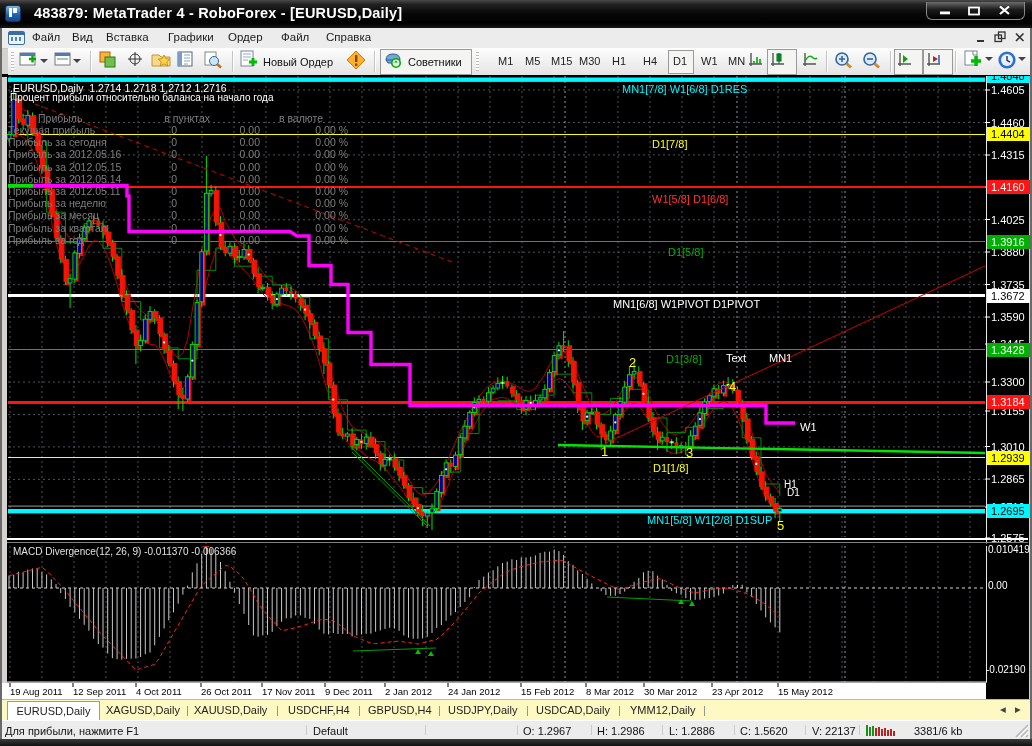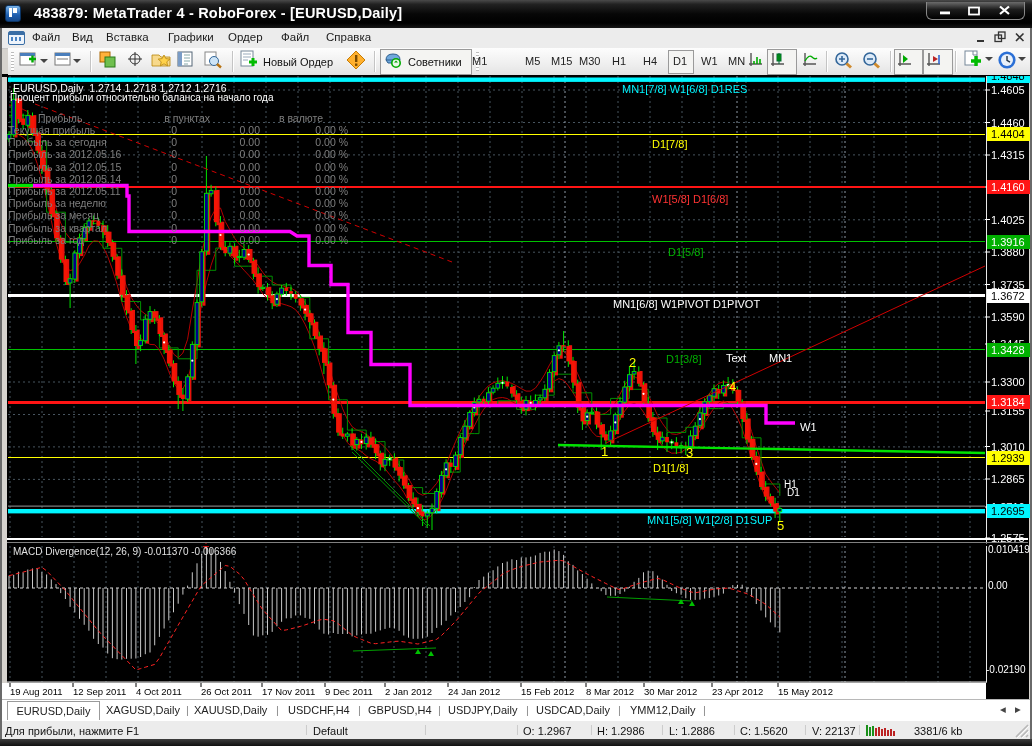--- a/index.html
+++ b/index.html
@@ -62,21 +62,21 @@
  <div class="sep" style="left:818px"></div>
  <div class="sep" style="left:882px"></div>
  <div class="sep" style="left:947px"></div>
  <div class="pressed" style="left:372px;top:1px;width:90px;height:24px"></div>
  <div class="pressed" style="left:660px;top:2px;width:24px;height:22px"></div>
  <div class="pressed" style="left:759px;top:1px;width:28px;height:24px"></div>
  <div class="pressed" style="left:886px;top:1px;width:27px;height:24px"></div>
  <div class="pressed" style="left:915px;top:1px;width:28px;height:24px"></div>
  <span class="tbtxt" style="left:255px">Новый Ордер</span>
  <span class="tbtxt" style="left:400px">Советники</span>
- <span class="tfb" style="left:464px">M1</span>
+ <span class="tfb" style="left:490px">M1</span>
  <span class="tfb" style="left:517px">M5</span>
  <span class="tfb" style="left:543px">M15</span>
  <span class="tfb" style="left:571px">M30</span>
  <span class="tfb" style="left:604px">H1</span>
  <span class="tfb" style="left:635px">H4</span>
  <span class="tfb" style="left:665px">D1</span>
  <span class="tfb" style="left:693px">W1</span>
  <span class="tfb" style="left:720px">MN</span>
  <svg width="1032" height="27" style="position:absolute;left:0;top:0">
   <g transform="translate(12,3)">
@@ -648,21 +648,21 @@
     <text x="325" y="695" font-family="Liberation Sans, sans-serif" font-size="9.5" fill="#000000">9 Dec 2011</text>
     <text x="385" y="695" font-family="Liberation Sans, sans-serif" font-size="9.5" fill="#000000">2 Jan 2012</text>
     <text x="448" y="695" font-family="Liberation Sans, sans-serif" font-size="9.5" fill="#000000">24 Jan 2012</text>
     <text x="521" y="695" font-family="Liberation Sans, sans-serif" font-size="9.5" fill="#000000">15 Feb 2012</text>
     <text x="586" y="695" font-family="Liberation Sans, sans-serif" font-size="9.5" fill="#000000">8 Mar 2012</text>
     <text x="644" y="695" font-family="Liberation Sans, sans-serif" font-size="9.5" fill="#000000">30 Mar 2012</text>
     <text x="712" y="695" font-family="Liberation Sans, sans-serif" font-size="9.5" fill="#000000">23 Apr 2012</text>
     <text x="778" y="695" font-family="Liberation Sans, sans-serif" font-size="9.5" fill="#000000">15 May 2012</text>
     <path d="M10 683v4M73 683v4M136 683v4M201 683v4M262 683v4M325 683v4M385 683v4M448 683v4M521 683v4M586 683v4M644 683v4M712 683v4M778 683v4" stroke="#000" stroke-width="1" fill="none"></path>
   </svg>
-<div id="tabbar" style="position:absolute;left:0;top:699px;width:1032px;height:21px;background:#ffffff;border-top:1px solid #b8b8b8;font-size:11px;color:#222;">
+<div id="tabbar" style="position:absolute;left:0;top:699px;width:1032px;height:21px;background:#fef9c3;border-top:1px solid #b8b8b8;font-size:11px;color:#222;">
  <div style="position:absolute;left:7px;top:1px;width:91px;height:20px;background:#fff;border:1px solid #9a9a9a;border-bottom:none;text-align:center;line-height:19px;">EURUSD,Daily</div>
  <span style="position:absolute;left:106px;top:4px">XAGUSD,Daily</span>
  <span style="position:absolute;left:186px;top:4px;color:#888">|</span>
  <span style="position:absolute;left:194px;top:4px">XAUUSD,Daily</span>
  <span style="position:absolute;left:276px;top:4px;color:#888">|</span>
  <span style="position:absolute;left:288px;top:4px">USDCHF,H4</span>
  <span style="position:absolute;left:358px;top:4px;color:#888">|</span>
  <span style="position:absolute;left:368px;top:4px">GBPUSD,H4</span>
  <span style="position:absolute;left:438px;top:4px;color:#888">|</span>
  <span style="position:absolute;left:448px;top:4px">USDJPY,Daily</span>

